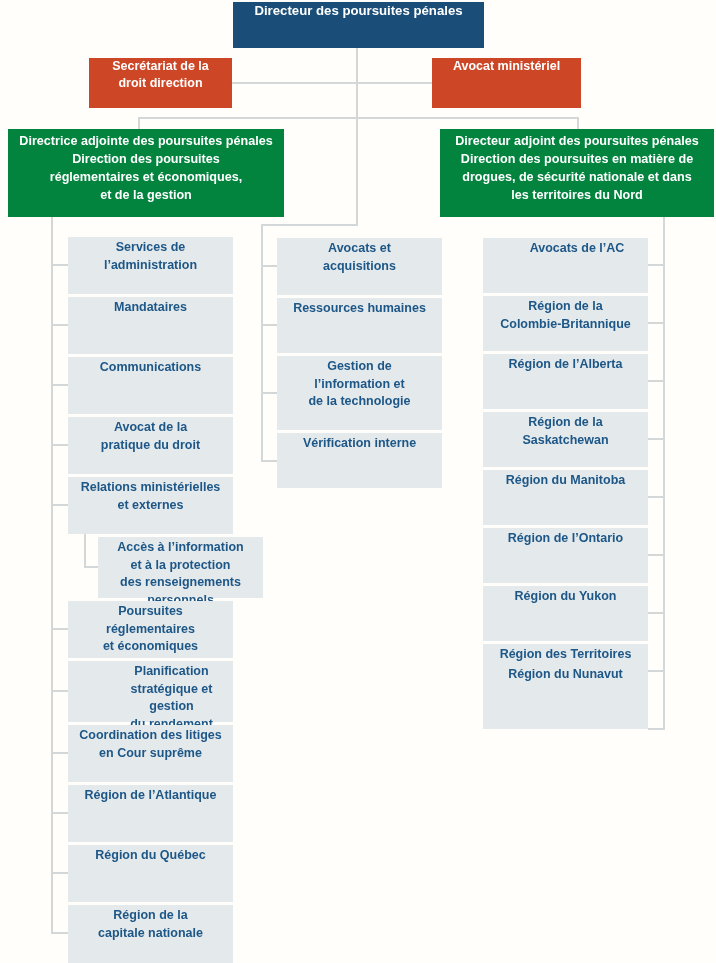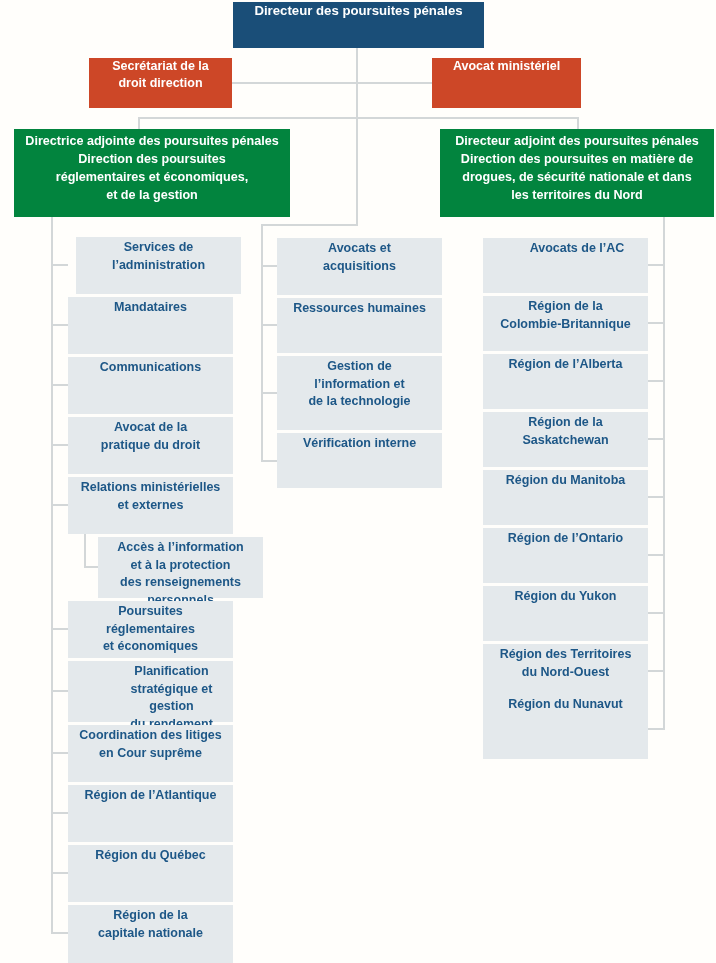--- a/index.html
+++ b/index.html
@@ -77,34 +77,34 @@
   </div>
 
   <div class="box staff" style="left:89px;top:58px;width:143px;height:50px;">
     <span>Secrétariat de la
 droit direction</span>
   </div>
   <div class="box staff" style="left:432px;top:58px;width:149px;height:50px;">
     <span>Avocat ministériel</span>
   </div>
 
-  <div class="box deputy" style="left:14px;top:129px;width:276px;height:88px;">
+  <div class="box deputy" style="left:8px;top:129px;width:276px;height:88px;">
     <span>Directrice adjointe des poursuites pénales
 Direction des poursuites
 réglementaires et économiques,
 et de la gestion</span>
   </div>
   <div class="box deputy" style="left:440px;top:129px;width:274px;height:88px;">
     <span>Directeur adjoint des poursuites pénales
 Direction des poursuites en matière de
 drogues, de sécurité nationale et dans
 les territoires du Nord</span>
   </div>
 
-  <div class="box light" style="left:68px;top:237px;width:165px;height:57px;margin-left:8px;">
+  <div class="box light" style="left:68px;top:237px;width:165px;height:57px;">
     <span>Services de
 l’administration</span>
   </div>
   <div class="box light" style="left:68px;top:297px;width:165px;height:57px;">
     <span>Mandataires</span>
   </div>
   <div class="box light" style="left:68px;top:357px;width:165px;height:57px;">
     <span>Communications</span>
   </div>
   <div class="box light" style="left:68px;top:417px;width:165px;height:57px;">
@@ -182,17 +182,17 @@
   <div class="box light" style="left:483px;top:528px;width:165px;height:55px;">
     <span>Région de l’Ontario</span>
   </div>
   <div class="box light" style="left:483px;top:586px;width:165px;height:55px;">
     <span>Région du Yukon</span>
   </div>
   <div class="box light" style="left:483px;top:644px;width:165px;height:55px;">
     <span>Région des Territoires
 du Nord-Ouest</span>
   </div>
-  <div class="box light" style="left:483px;top:694px;width:165px;height:65px;">
+  <div class="box light" style="left:483px;top:664px;width:165px;height:65px;">
     <span>Région du Nunavut</span>
   </div>
 
 </div>
 
 </body></html>

